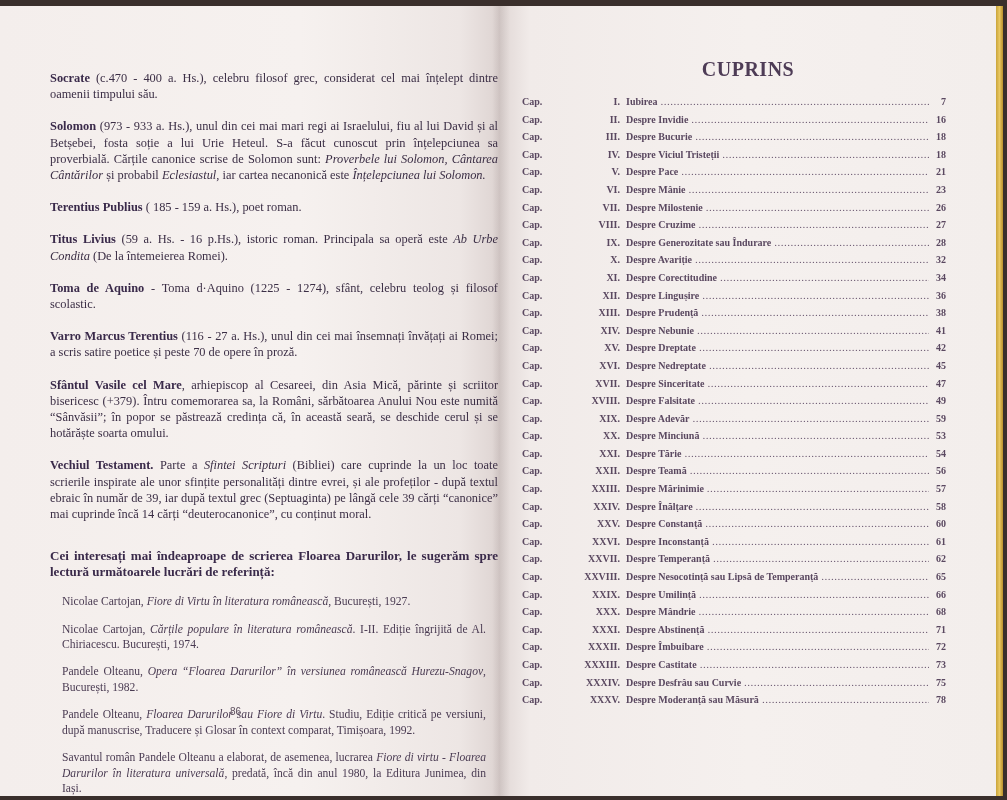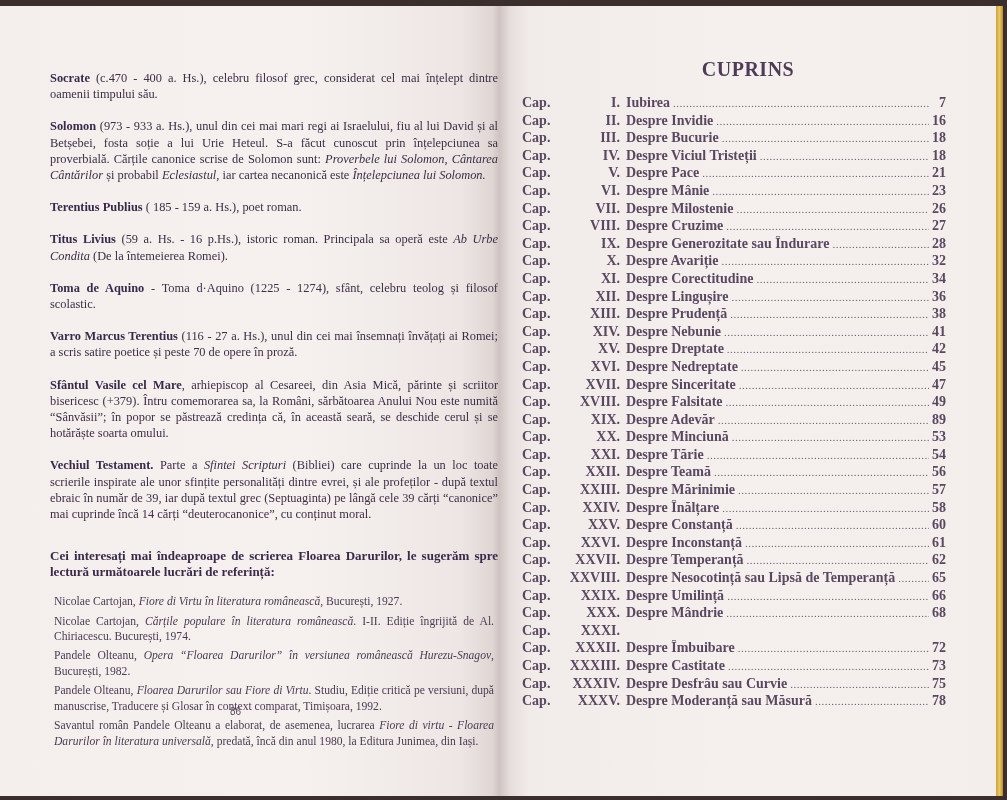--- a/index.html
+++ b/index.html
@@ -29,27 +29,27 @@
     background:linear-gradient(90deg,rgba(0,0,0,0) 0%,rgba(90,70,70,0.12) 45%,rgba(0,0,0,0) 100%);
   }
 
   
   .lp { position:absolute; left:50px; top:64px; width:448px; color:#3b2e45; font-size:12.4px; line-height:16.2px; text-align:justify; }
   .entry { margin:0 0 16px 0; }
   .entry b { color:#3a2a4a; }
   .refs-intro { margin-top:26px; font-weight:bold; font-size:13px; line-height:16px; color:#3a2a4a; }
   .refs-intro .normal { font-weight:bold; }
   .refs { margin-top:14px; font-size:11.6px; line-height:15.4px; color:#4a3b52; }
-  .ref { margin:4px; }
+  .ref { margin:12px; }
   .page-num { position:absolute; left:230px; top:700px; font-family:"Liberation Sans", sans-serif; font-size:10px; color:#5b4d5c; }
 
   
   .toc-title { position:absolute; left:0; right:0; top:52px; text-align:center; font-size:20px; font-weight:bold; color:#4e3c56; letter-spacing:0.5px; }
   .toc { position:absolute; left:522px; top:89px; width:424px; color:#5a4860; }
-  .toc-row { display:flex; align-items:baseline; height:17.6px; font-weight:bold; font-size:14px; white-space:nowrap; }
+  .toc-row { display:flex; align-items:baseline; height:17.6px; font-weight:bold; font-size:10px; white-space:nowrap; }
   .cap { width:46px; flex:none; }
   .roman { width:52px; flex:none; text-align:right; padding-right:6px; }
   .title-wrap { flex:1; display:flex; align-items:baseline; overflow:hidden; }
   .title { flex:none; padding-right:3px; }
   .leader { flex:1; overflow:hidden; font-weight:normal; font-size:11px; letter-spacing:0.5px; color:#6a5870; }
   .leader::before { content:"........................................................................................................................................................"; }
   .pg { flex:none; padding-left:3px; min-width:14px; text-align:right; }
 </style>
 </head>
 <body>
@@ -248,21 +248,21 @@
           <span class="leader"></span>
           <span class="pg">49</span>
         </span>
       </div>
       <div class="toc-row">
         <span class="cap">Cap.</span>
         <span class="roman">XIX.</span>
         <span class="title-wrap">
           <span class="title">Despre Adevăr</span>
           <span class="leader"></span>
-          <span class="pg">89</span>
+          <span class="pg">59</span>
         </span>
       </div>
       <div class="toc-row">
         <span class="cap">Cap.</span>
         <span class="roman">XX.</span>
         <span class="title-wrap">
           <span class="title">Despre Minciună</span>
           <span class="leader"></span>
           <span class="pg">53</span>
         </span>
@@ -353,20 +353,25 @@
         <span class="roman">XXX.</span>
         <span class="title-wrap">
           <span class="title">Despre Mândrie</span>
           <span class="leader"></span>
           <span class="pg">68</span>
         </span>
       </div>
       <div class="toc-row">
         <span class="cap">Cap.</span>
         <span class="roman">XXXI.</span>
+        <span class="title-wrap">
+          <span class="title">Despre Abstinență</span>
+          <span class="leader"></span>
+          <span class="pg">71</span>
+        </span>
       </div>
       <div class="toc-row">
         <span class="cap">Cap.</span>
         <span class="roman">XXXII.</span>
         <span class="title-wrap">
           <span class="title">Despre Îmbuibare</span>
           <span class="leader"></span>
           <span class="pg">72</span>
         </span>
       </div>

